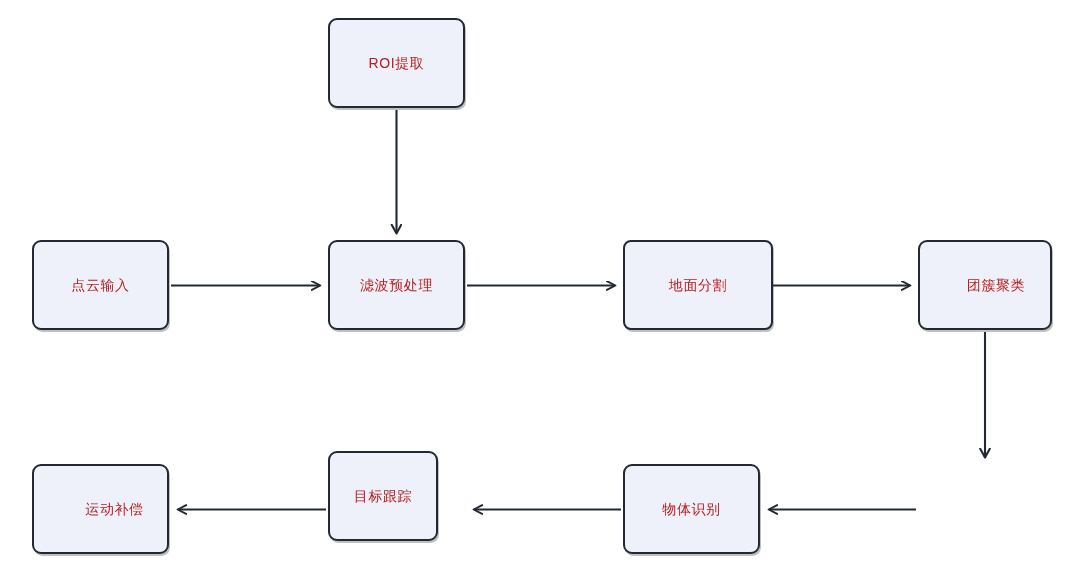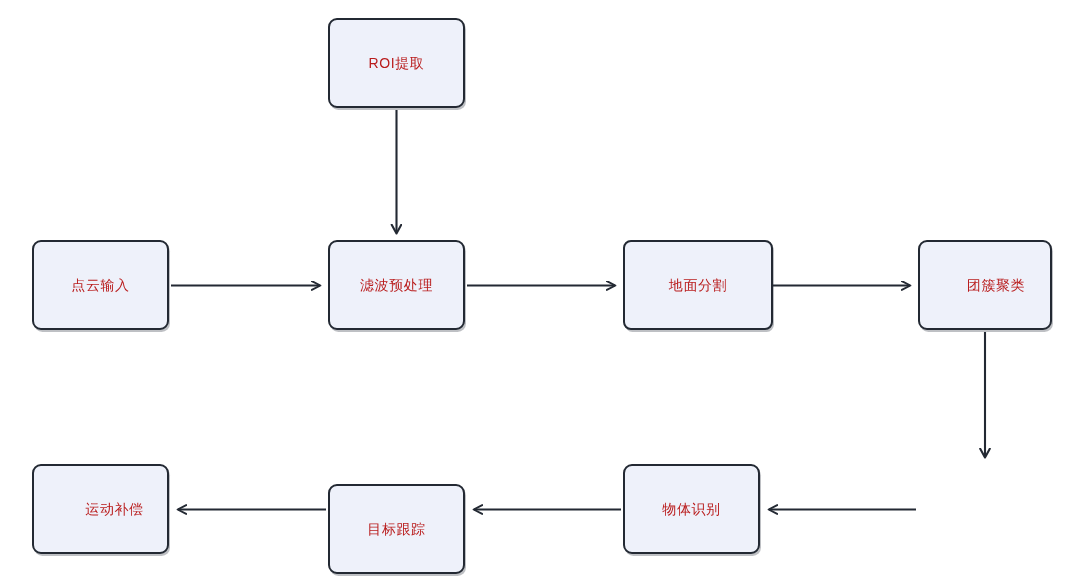--- a/index.html
+++ b/index.html
@@ -99,21 +99,21 @@
 
   <div class="node" style="left:918px; top:240px; width:134px; height:90px;padding-left:22px;">
     <span class="node-label">团簇聚类</span>
   </div>
 
 
   <div class="node" style="left:623px; top:464px; width:137px; height:90px;">
     <span class="node-label">物体识别</span>
   </div>
 
-  <div class="node" style="left:328px; top:484px; width:137px; height:90px;">
+  <div class="node" style="left:328px; top:451px; width:110px; height:90px;">
     <span class="node-label">目标跟踪</span>
   </div>
 
   <div class="node" style="left:32px; top:464px; width:137px; height:90px;padding-left:28px;">
     <span class="node-label">运动补偿</span>
   </div>
 
 </div>
 
 </body></html>

